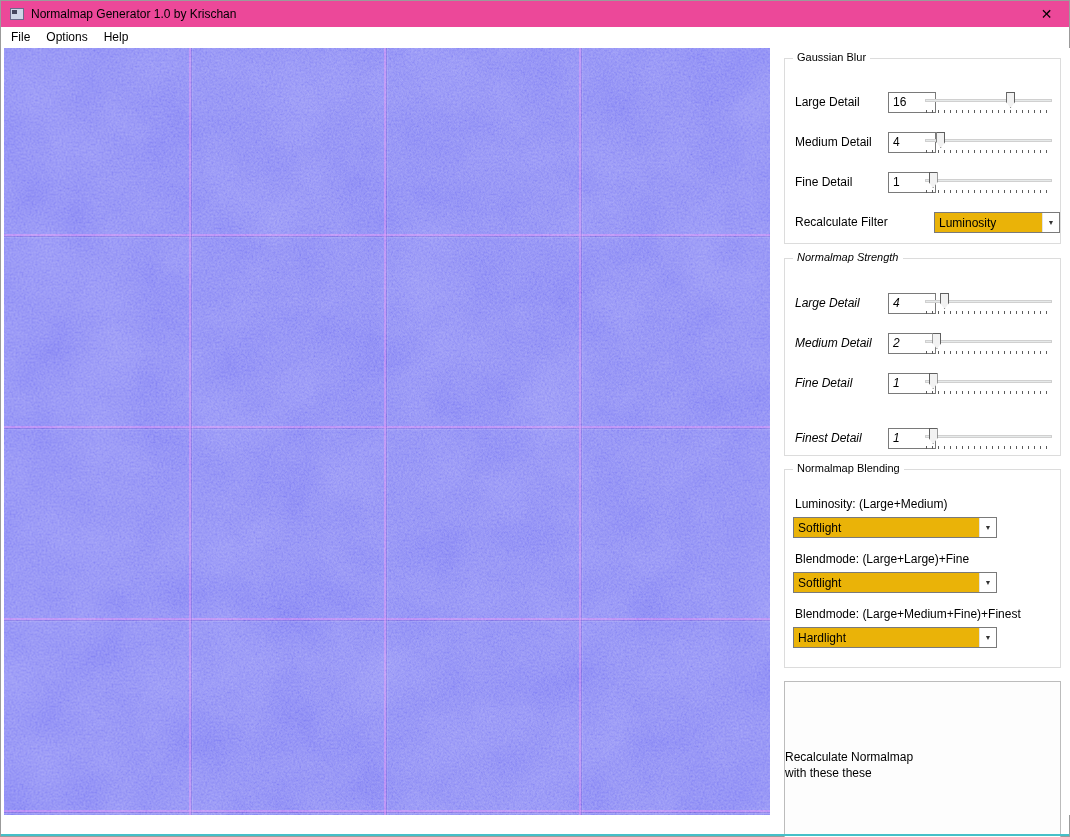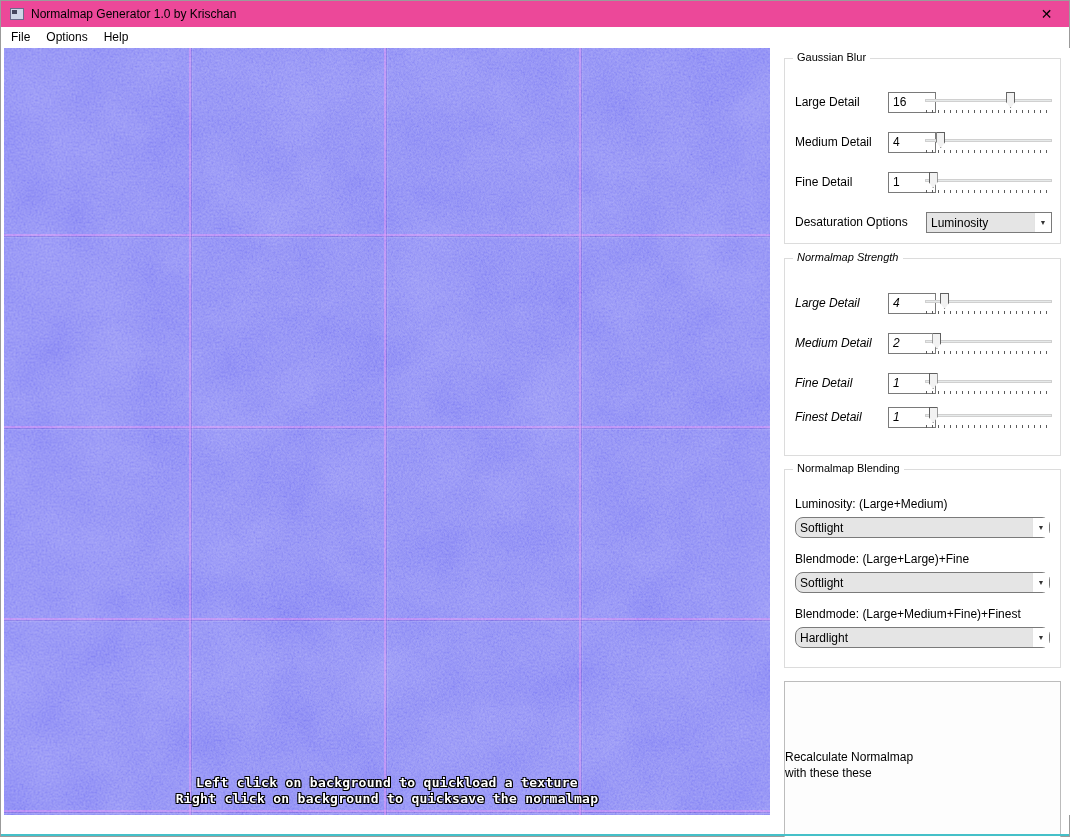--- a/index.html
+++ b/index.html
@@ -50,26 +50,26 @@
   .val-box { position:absolute; left:103px; top:0; width:48px; height:21px; border:1px solid #7a7a7a;
     background:#fff; padding:2px 0 0 4px; }
 
   .slider { position:absolute; left:140px; top:0; width:127px; height:22px; }
   .slider .track { position:absolute; left:0; right:0; top:7px; height:3px; background:#e7eaea; border:1px solid #d0d0d0; }
   .slider .thumb { position:absolute; top:0; width:9px; height:16px; background:#f2f2f2; border:1px solid #5f5f5f;
     clip-path:polygon(0 0, 100% 0, 100% 62%, 50% 100%, 0 62%); }
   .slider .ticks { position:absolute; left:1px; right:1px; top:18px; height:3px;
     background:repeating-linear-gradient(90deg, #5a5a5a 0 1px, transparent 1px 6px); }
 
-  .combo { height:21px; border:1px solid #7a7a7a; background:#e5e5e5; display:flex; align-items:center; }
+  .combo { height:21px; border:1px solid #7a7a7a; background:#eab308; display:flex; align-items:center;margin-left:8px; }
   .combo .combo-text { flex:1; padding-left:4px; white-space:nowrap; overflow:hidden; }
   .combo .combo-arrow { width:17px; height:100%; display:flex; align-items:center; justify-content:center;
     font-size:7px; color:#333; border-left:1px solid #e3e3e3; background:#fff; }
   .combo-desat { position:absolute; left:141px; top:153px; width:126px; }
-  .combo-wide { position:absolute; left:10px; width:255px;border-radius:8px; }
+  .combo-wide { position:absolute; left:0; width:204px; }
   .blend-label { position:absolute; left:10px; }
 
   .recalc-btn { position:absolute; left:14px; top:633px; width:277px; height:167px; border:1px solid #bcbcbc;
     background:#fdfdfd; display:flex; flex-direction:column; align-items:flex-start; justify-content:center;
     font-size:12px; line-height:16px; text-align:center; cursor:default; }
 
   
   .statusbar { position:absolute; left:0; top:814px; right:0; height:21px; border-top:1px solid #d4d4d4;
     background:#fff; display:flex; align-items:center; padding-left:5px; }
   .teal-strip { position:absolute; left:0; bottom:0; right:0; height:2px; background:#45c0c8; }
@@ -105,24 +105,20 @@
     <svg class="grain">
       <filter id="grainf">
           <feTurbulence type="fractalNoise" baseFrequency="0.5" numOctaves="3" seed="4" stitchTiles="stitch"></feTurbulence>
           <feColorMatrix type="saturate" values="0"></feColorMatrix>
           <feComponentTransfer>
             <feFuncA type="linear" slope="0" intercept="1"></feFuncA>
           </feComponentTransfer>
         </filter>
       <rect width="100%" height="100%" filter="url(#grainf)"></rect>
     </svg>
-    <div class="overlay-text">
-      <div>Left click on background to quickload a texture</div>
-      <div>Right click on background to quicksave the normalmap</div>
-    </div>
   </div>
 
   <div class="panel">
 
     <div class="group g-gaussian">
       <span class="group-legend">Gaussian Blur</span>
 
       <div class="row" style="top:33px">
         <span class="row-label">Large Detail</span>
         <div class="val-box">16</div>
@@ -146,21 +142,21 @@
       <div class="row" style="top:113px">
         <span class="row-label">Fine Detail</span>
         <div class="val-box">1</div>
         <div class="slider">
           <div class="track"></div>
           <div class="thumb" style="left: calc(6% - 4px);"></div>
           <div class="ticks"></div>
         </div>
       </div>
 
-      <span class="row-label" style="top:156px">Desaturation Options</span>
+      <span class="row-label" style="top:156px">Recalculate Filter</span>
       <div class="combo combo-desat">
         <span class="combo-text">Luminosity</span>
         <span class="combo-arrow">▼</span>
       </div>
     </div>
 
     <div class="group g-strength">
       <span class="group-legend">Normalmap Strength</span>
 
       <div class="row" style="top:34px">
@@ -186,21 +182,21 @@
       <div class="row" style="top:114px">
         <span class="row-label">Fine Detail</span>
         <div class="val-box">1</div>
         <div class="slider">
           <div class="track"></div>
           <div class="thumb" style="left: calc(6% - 4px);"></div>
           <div class="ticks"></div>
         </div>
       </div>
 
-      <div class="row" style="top:148px">
+      <div class="row" style="top:169px">
         <span class="row-label">Finest Detail</span>
         <div class="val-box">1</div>
         <div class="slider">
           <div class="track"></div>
           <div class="thumb" style="left: calc(6% - 4px);"></div>
           <div class="ticks"></div>
         </div>
       </div>
     </div>
 

